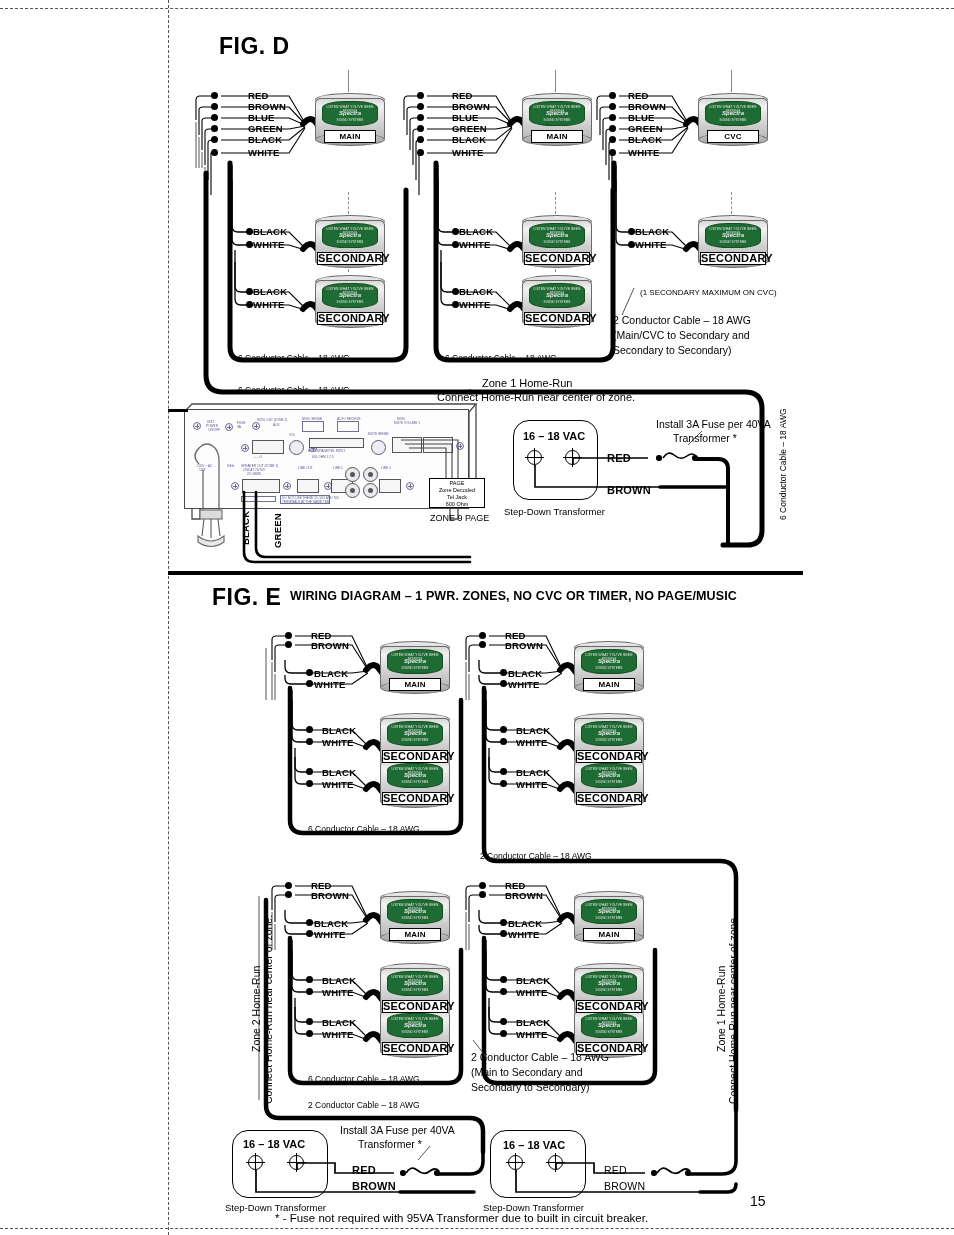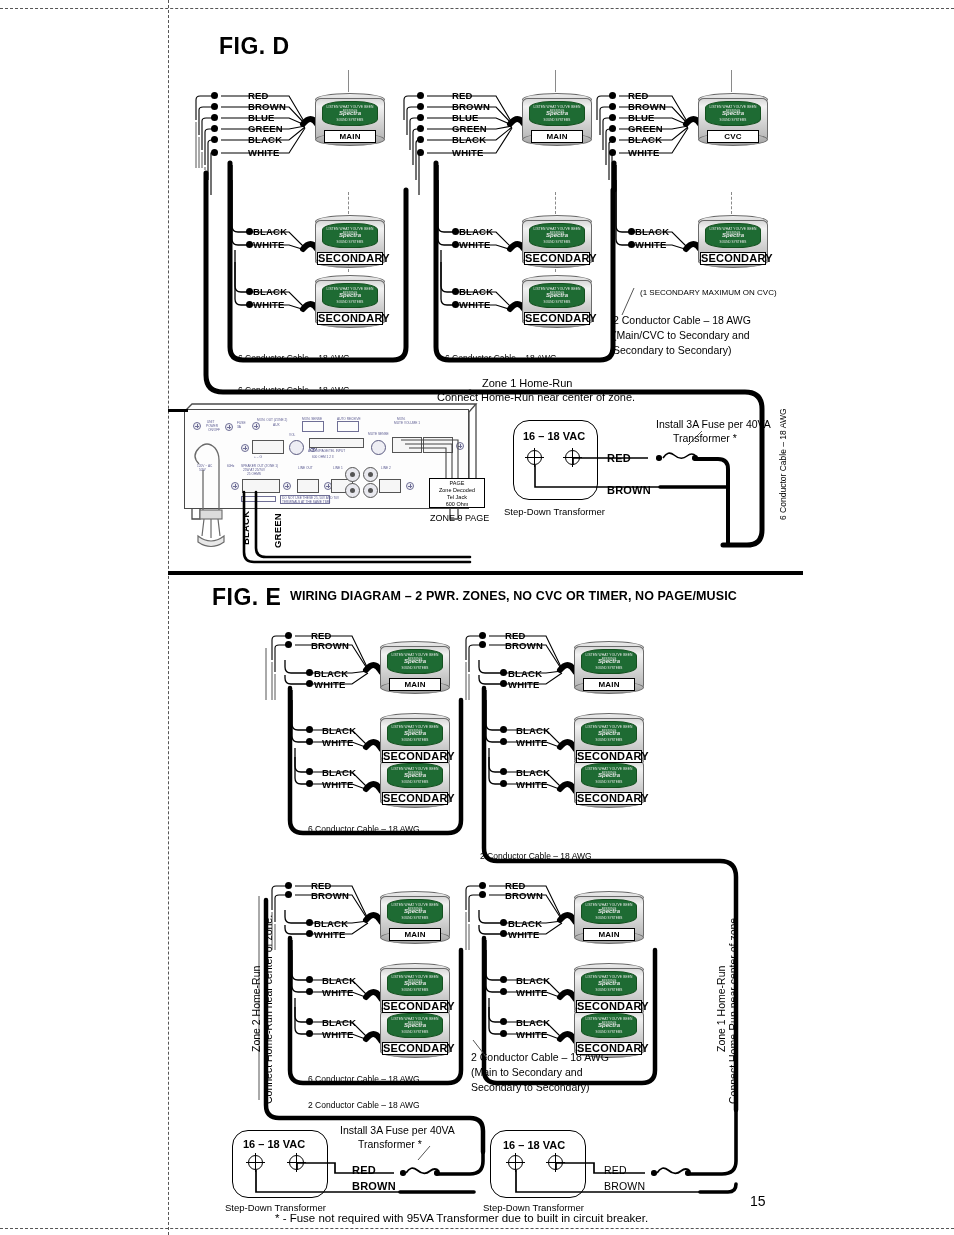--- a/index.html
+++ b/index.html
@@ -567,21 +567,21 @@
   <div class="dot sm" style="left:692px; top:455px;"></div>
   <div class="t wire-lbl" style="left:607px; top:452px; font-size:11px;">RED</div>
   <div class="t wire-lbl" style="left:607px; top:484px; font-size:11px;">BROWN</div>
   <div class="t note" style="left:656px; top:418px;">Install 3A Fuse per 40VA</div>
   <div class="t note" style="left:673px; top:432px;">Transformer *</div>
 
   <div class="rule" style="left:168px; top:571px; width:635px; height:4px;"></div>
   <div class="rule" style="left:168px; top:409px; width:20px; height:3px;"></div>
 
   <div class="t fig-label" style="left:212px; top:584px;">FIG. E</div>
-  <div class="t fig-title" style="left:290px; top:589px;">WIRING DIAGRAM – 2 PWR. ZONES, NO CVC OR TIMER, NO PAGE/MUSIC</div>
+  <div class="t fig-title" style="left:290px; top:589px;">WIRING DIAGRAM – 1 PWR. ZONES, NO CVC OR TIMER, NO PAGE/MUSIC</div>
 
   <svg class="ov" width="954" height="1235">
     <g fill="none" stroke="#000" stroke-width="1.1">
       <path d="M272 660 L272 640 Q272 636 276 636 L288 636"></path>
       <path d="M275 672 L275 648 Q275 645 279 645 L288 645"></path>
       <path d="M295 636 L352 636 L368 669"></path>
       <path d="M295 645 L352 645 L368 670"></path>
       <path d="M310 673 L352 673 L368 671"></path>
       <path d="M310 684 L352 684 L368 673"></path>
       <path d="M285 660 L285 667 Q285 673 291 673 L310 673" stroke-width="1.3"></path>

